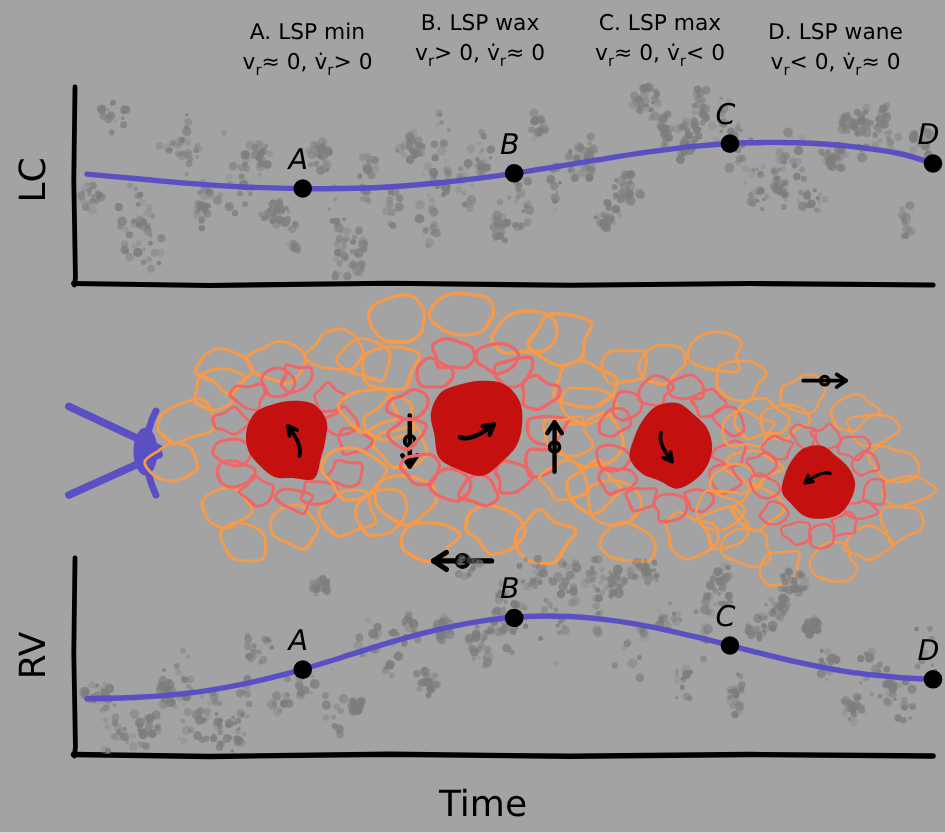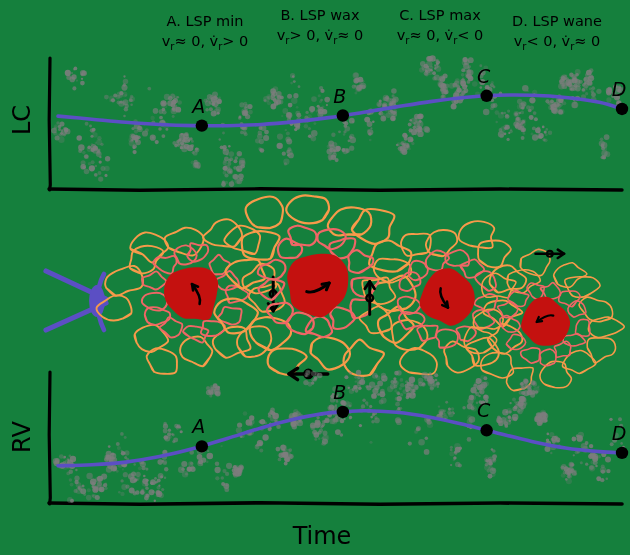--- a/index.html
+++ b/index.html
@@ -1,17 +1,17 @@
 <!DOCTYPE html>
 <html><head>
 <meta charset="utf-8">
 <style>
   html,body{margin:0;padding:0;background:#ffffff;}
   body{width:630px;height:555px;font-family:"DejaVu Sans",sans-serif;}
-  #fig{position:relative;width:630px;height:555px;overflow:hidden;background:#15803d;}
+  #fig{position:relative;width:630px;height:555px;overflow:hidden;background:#a3a3a3;}
   svg{display:block;}
   .annot{font-family:"DejaVu Sans",sans-serif;font-size:14.5px;fill:#000;}
   .axlabel{font-family:"DejaVu Sans",sans-serif;font-size:24px;fill:#000;}
   .ptlabel{font-family:"DejaVu Sans",sans-serif;font-size:19px;fill:#000;font-style:italic;}
   .sub{font-size:10px;}
 </style>
 </head>
 <body>
 
 <div id="fig">

